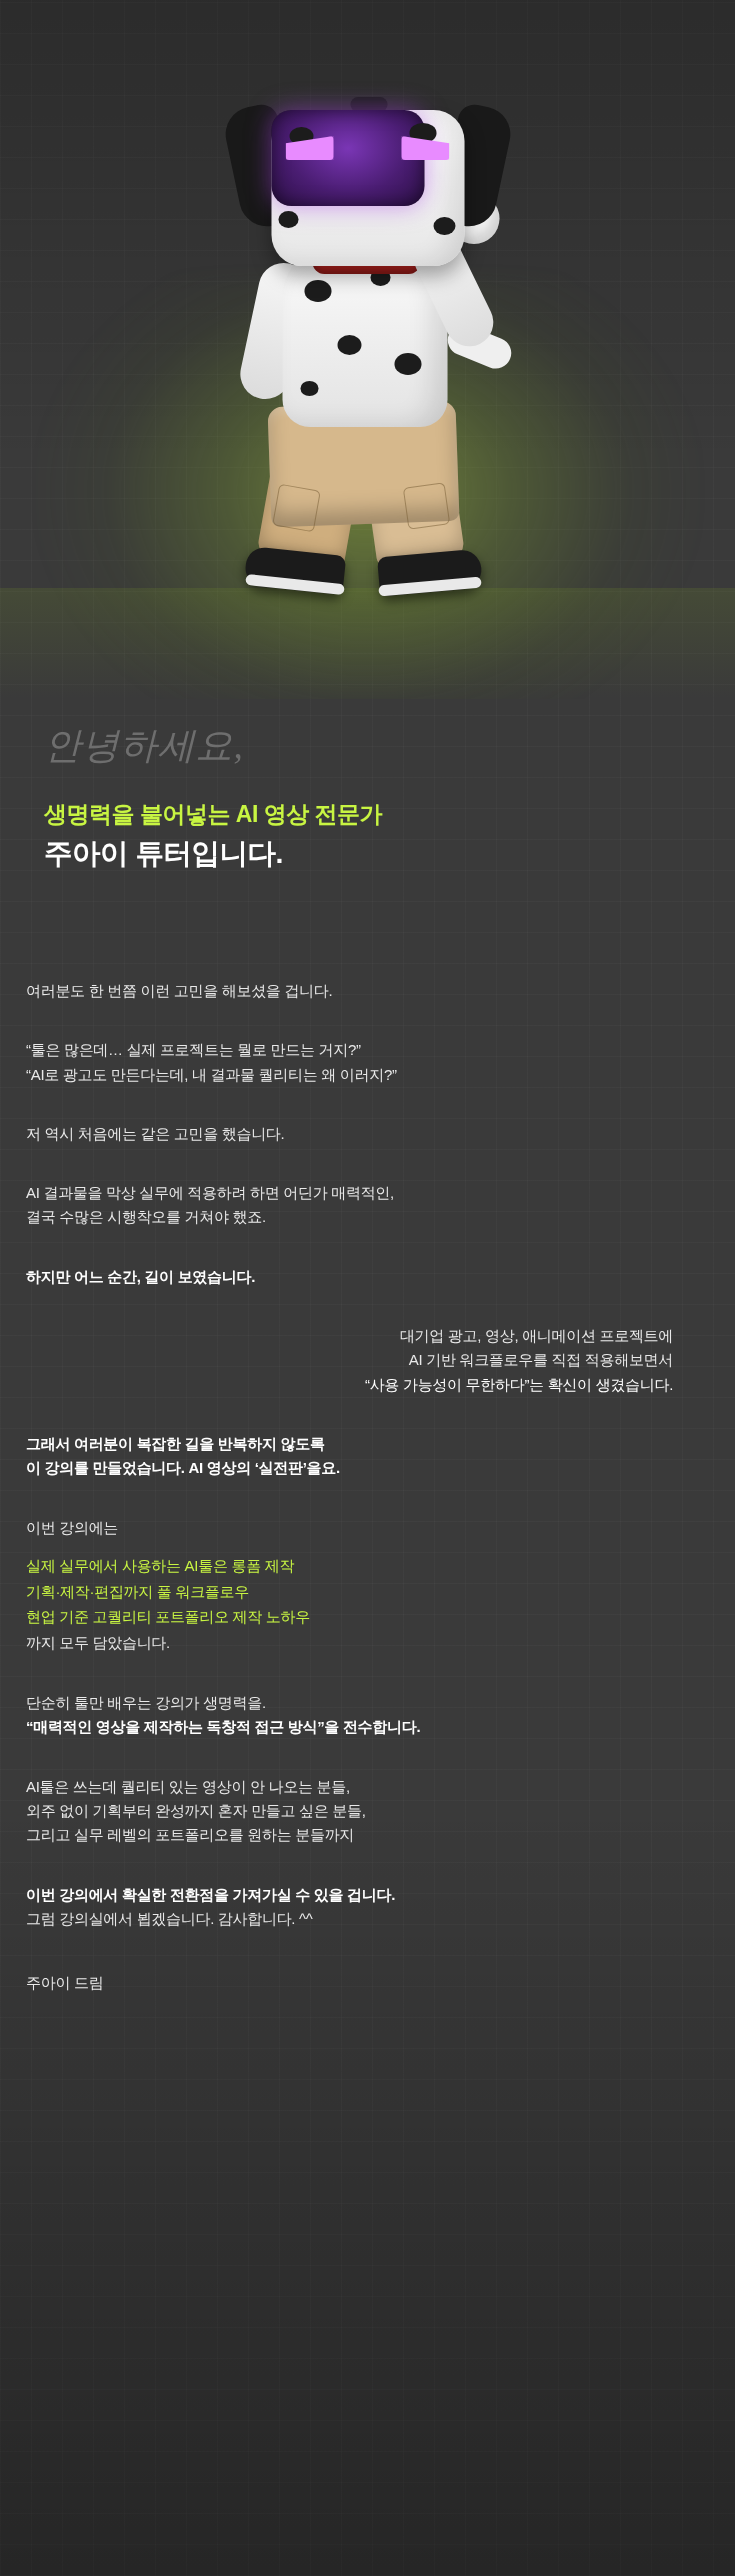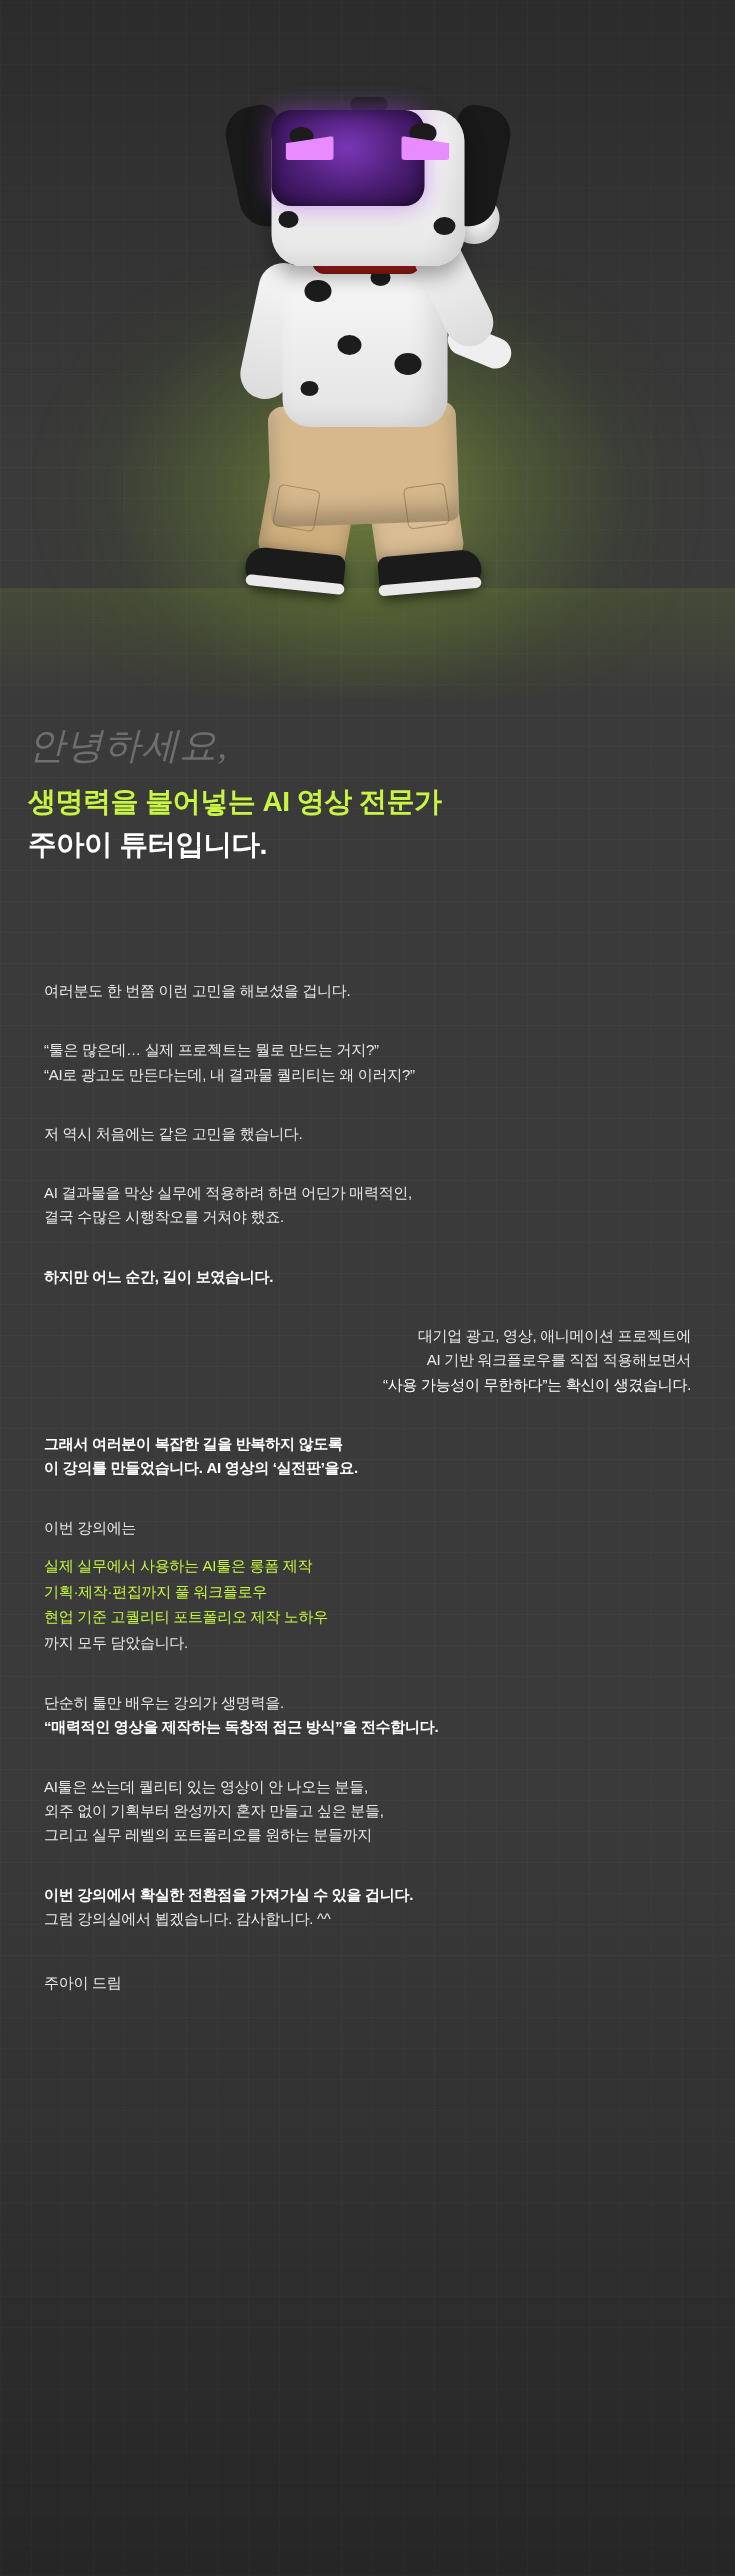--- a/index.html
+++ b/index.html
@@ -214,27 +214,27 @@
         <div class="spot" style="left:7.4px;  top:101px; width:20px; height:16.5px;"></div>
         <div class="spot" style="left:162px; top:107px; width:22px; height:18.4px;"></div>
         <div class="visor">
           <div class="eye eye-l"></div>
           <div class="eye eye-r"></div>
         </div>
       </div>
     </div>
   </div>
 
-  <div style="position:absolute; left:28px; top:726px; width:647px;">
+  <div style="position:absolute; left:44px; top:726px; width:647px;">
     <div style="font-family:'Liberation Serif', serif; font-style:italic; font-size:37px; color:#6e6e6e; letter-spacing:0.9px; line-height:1.1;">안녕하세요,</div>
-    <div style="margin-top:16px; font-size:28px; font-weight:bold; color:#c8f542; line-height:1.38; letter-spacing:-0.5px;">생명력을 불어넣는 AI 영상 전문가</div>
+    <div style="margin-top:32px; font-size:23px; font-weight:bold; color:#c8f542; line-height:1.38; letter-spacing:-0.5px;">생명력을 불어넣는 AI 영상 전문가</div>
     <div style="margin-top:3.7px; font-size:28.5px; font-weight:bold; color:#ffffff; line-height:1.38; letter-spacing:-0.5px;">주아이 튜터입니다.</div>
   </div>
 
-  <div style="position:absolute; left:44px; top:979px; width:647px; font-size:15px; line-height:1.62; letter-spacing:-0.3px;">
+  <div style="position:absolute; left:26px; top:979px; width:647px; font-size:15px; line-height:1.62; letter-spacing:-0.3px;">
 
     <p style="margin:0 0 35px 0; color:#e9e9e9;">
       <span>여러분도 한 번쯤 이런 고민을 해보셨을 겁니다.</span>
     </p>
 
     <p style="margin:0 0 35px 0; color:#e9e9e9;">
       <span>“툴은 많은데… 실제 프로젝트는 뭘로 만드는 거지?”</span><br>
       <span>“AI로 광고도 만든다는데, 내 결과물 퀄리티는 왜 이러지?”</span>
     </p>
 

